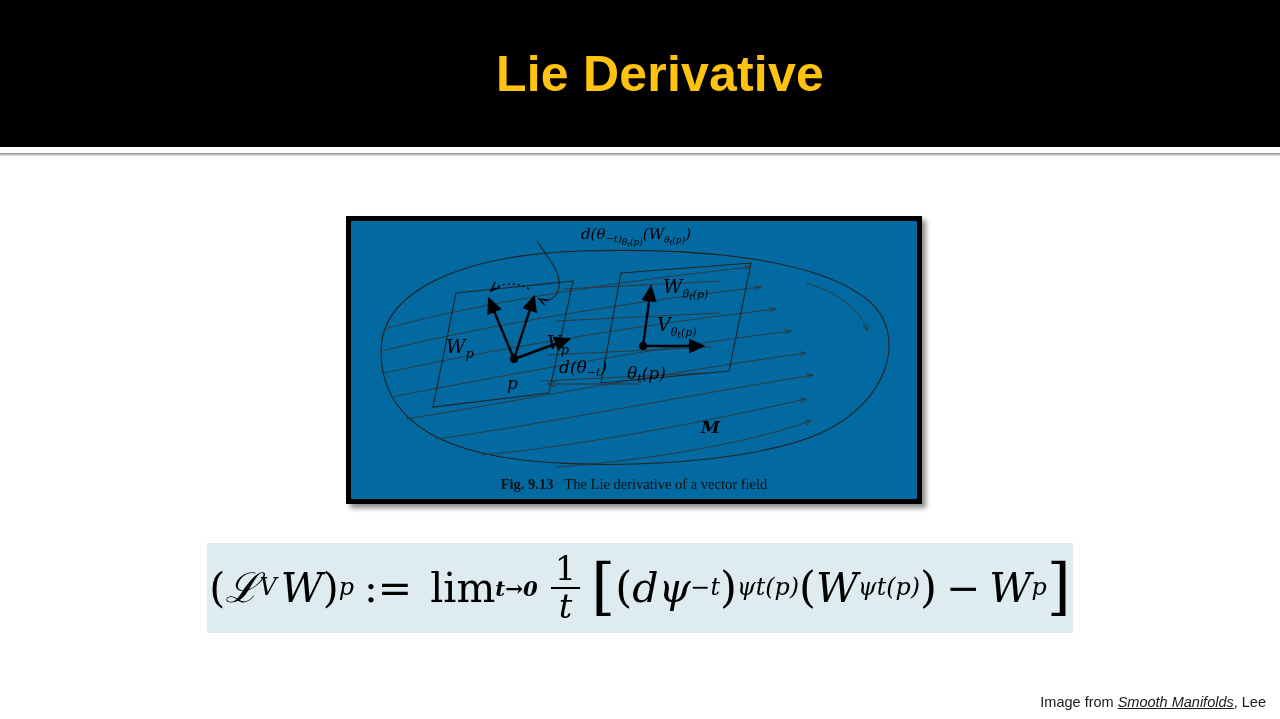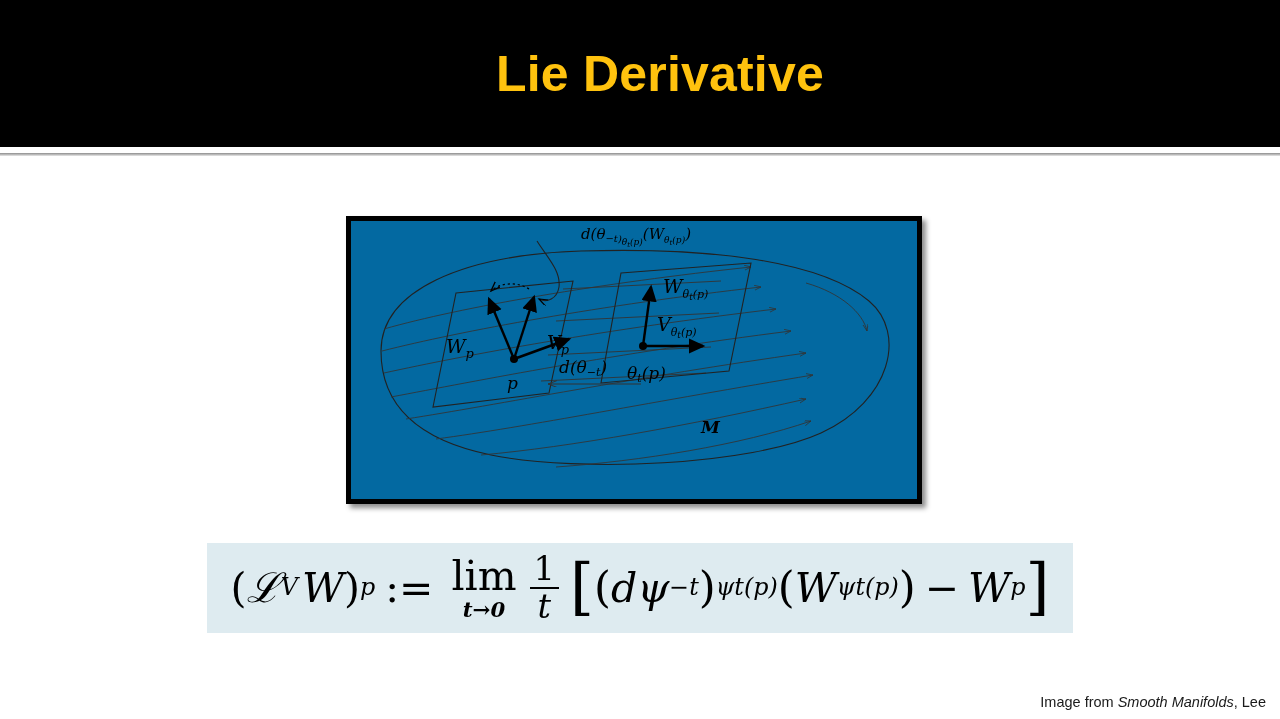--- a/index.html
+++ b/index.html
@@ -107,21 +107,21 @@
   .formula .it { font-style: italic; }
   .formula .up { font-style: normal; }
   .sub {
     font-size: 0.58em;
     vertical-align: -0.30em;
     font-style: italic;
   }
   .paren-big { font-size: 1.06em; }
   .lim-stack {
     display: inline-flex;
-    flex-direction: column;
+    flex-direction: row;
     align-items: center;
     justify-content: center;
     margin: 0 6px 0 8px;
     line-height: 1;
   }
   .lim-top { font-style: normal; font-size: 1em; }
   .lim-bot { font-size: 0.52em; font-style: italic; margin-top: 2px; font-weight: bold; }
   .frac {
     display: inline-flex;
     flex-direction: column;
@@ -139,21 +139,21 @@
   
   .footer-credit {
     position: absolute;
     right: 14px;
     top: 694px;
     font-size: 14.5px;
     color: #1a1a1a;
     font-family: "Liberation Sans", sans-serif;
     white-space: nowrap;
   }
-  .footer-credit i { font-style: italic; }
+  .footer-credit i { font-style: italic; text-decoration: underline; }
 </style>
 </head>
 <body>
 
 <div class="slide-header">
   <div class="slide-title">Lie Derivative</div>
 </div>
 <div class="header-gap"></div>
 <div class="header-rule"></div>
 
@@ -236,20 +236,24 @@
       <text x="208" y="152" font-size="17" font-style="italic">d(θ<tspan font-size="11" dy="3">−t</tspan><tspan font-size="17" dy="-3">)</tspan></text>
 
       <text x="312" y="72" font-size="19" font-style="italic">W<tspan font-size="11" dy="5">θ</tspan><tspan font-size="9" dy="2">t</tspan><tspan font-size="11" dy="-2">(p)</tspan></text>
       <text x="306" y="110" font-size="19" font-style="italic">V<tspan font-size="11" dy="5">θ</tspan><tspan font-size="9" dy="2">t</tspan><tspan font-size="11" dy="-2">(p)</tspan></text>
       <text x="276" y="158" font-size="17" font-style="italic">θ<tspan font-size="11" dy="3">t</tspan><tspan font-size="17" dy="-3">(p)</tspan></text>
 
       <text x="350" y="212" font-size="17" font-weight="bold" font-style="italic">M</text>
     </g>
   </svg>
 
+  <div class="fig-caption">
+    <b>Fig. 9.13</b>
+    &nbsp;&nbsp;<span>The Lie derivative of a vector field</span>
+  </div>
 </div>
 
 <div class="formula-band">
   <div class="formula">
     <span class="up">(</span>
       <span class="it">ℒ</span>
       <span class="sub">V</span>
       <span style="margin-left:4px" class="it">W</span>
       <span class="up">)</span>
       <span class="sub">p</span>

